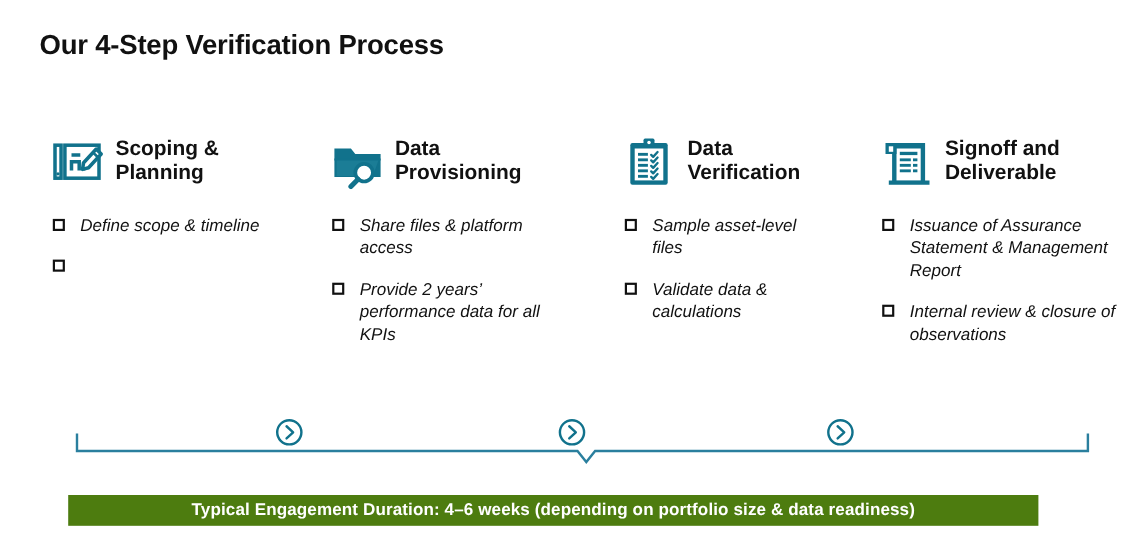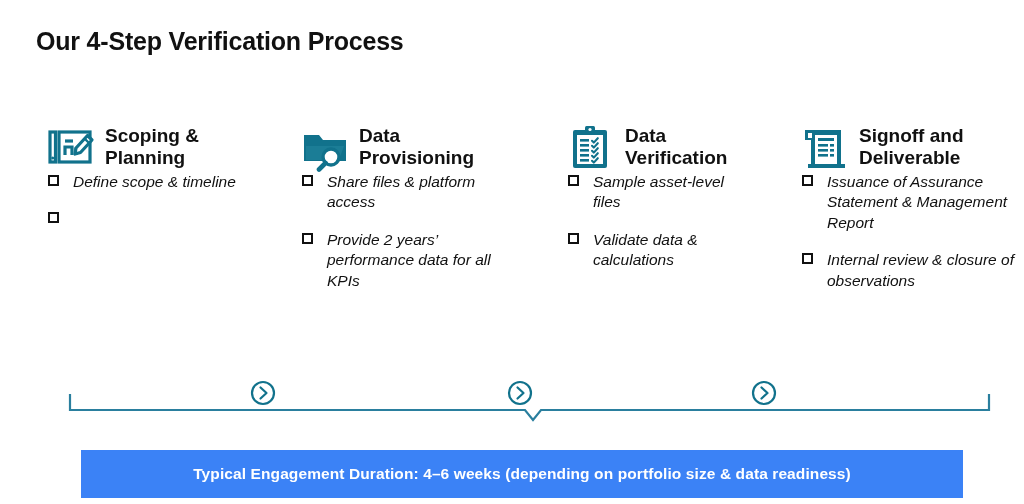--- a/index.html
+++ b/index.html
@@ -42,21 +42,21 @@
   }
   .step-0 { left: 46px;  width: 205px; }
   .step-1 { left: 300px; width: 200px; }
   .step-2 { left: 566px; width: 185px; }
   .step-3 { left: 800px; width: 215px; }
 
   .step-head {
     display: flex;
     align-items: flex-start;
     gap: 9px;
-    margin-bottom: 0;
+    margin-bottom: 24px;
   }
   .step-icon {
     flex: 0 0 auto;
     width: 50px;
     height: 50px;
     display: block;
   }
   .step-title {
     font-size: 19px;
     font-weight: bold;
@@ -105,25 +105,25 @@
     position: absolute;
     left: 62px;
     top: 392px;
     width: 935px;
     height: 30px;
   }
 
   
   .duration-banner {
     position: absolute;
-    left: 81px;
+    left: 62px;
     top: 450px;
     width: 882px;
-    height: 48px;
-    background: #3b82f6;
+    height: 28px;
+    background: #4d7c0f;
     color: #ffffff;
     font-size: 15.5px;
     font-weight: bold;
     display: flex;
     align-items: center;
     justify-content: center;
     text-align: center;
     letter-spacing: 0.1px;
   }
 </style>

